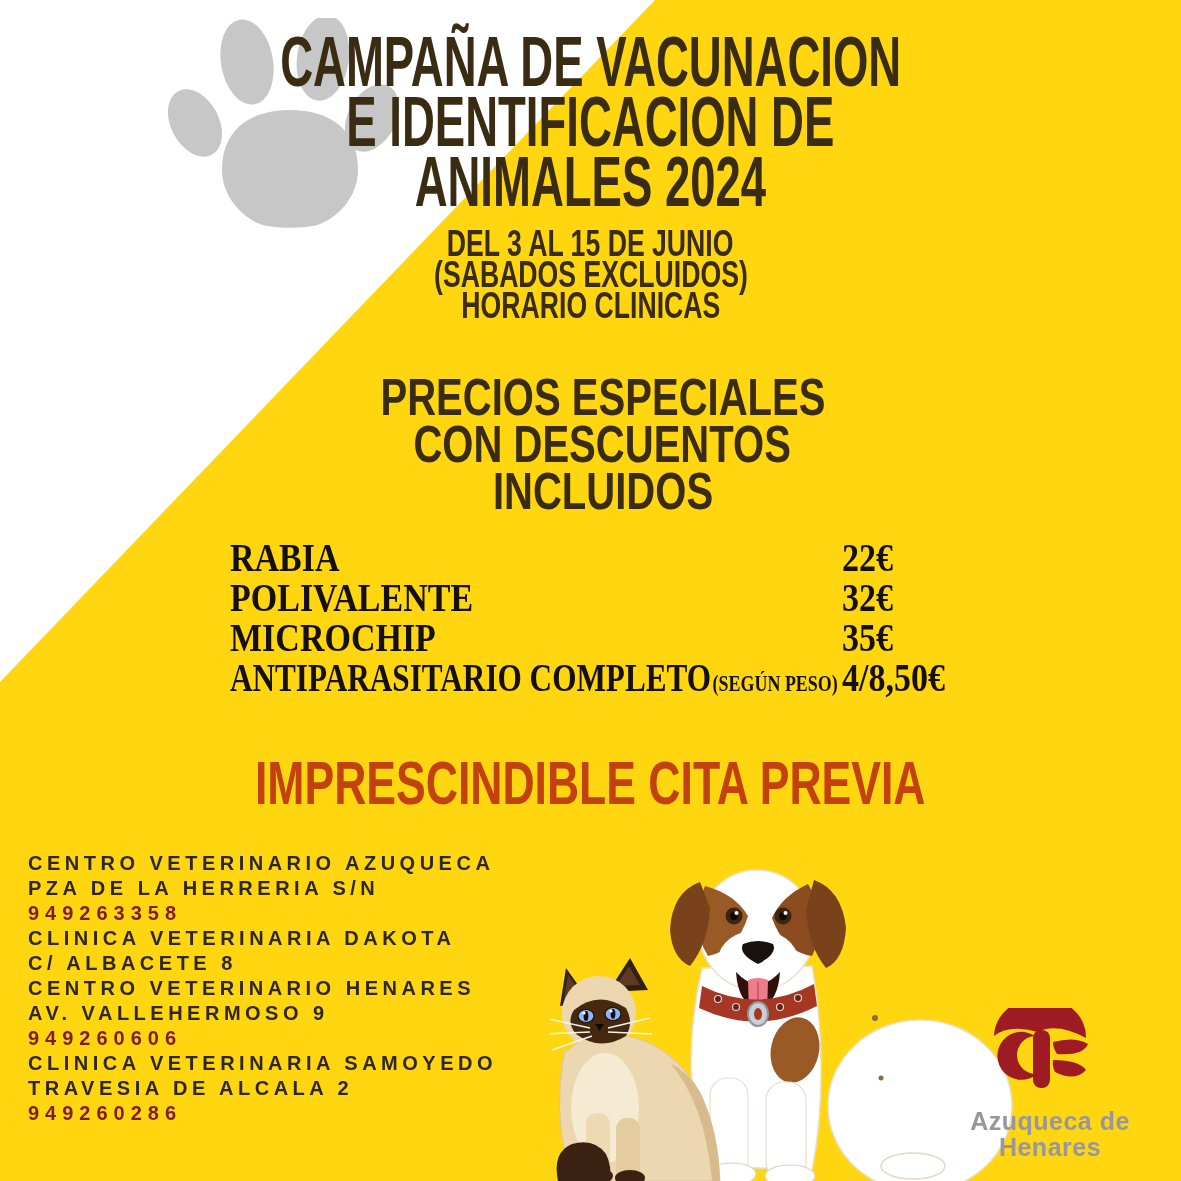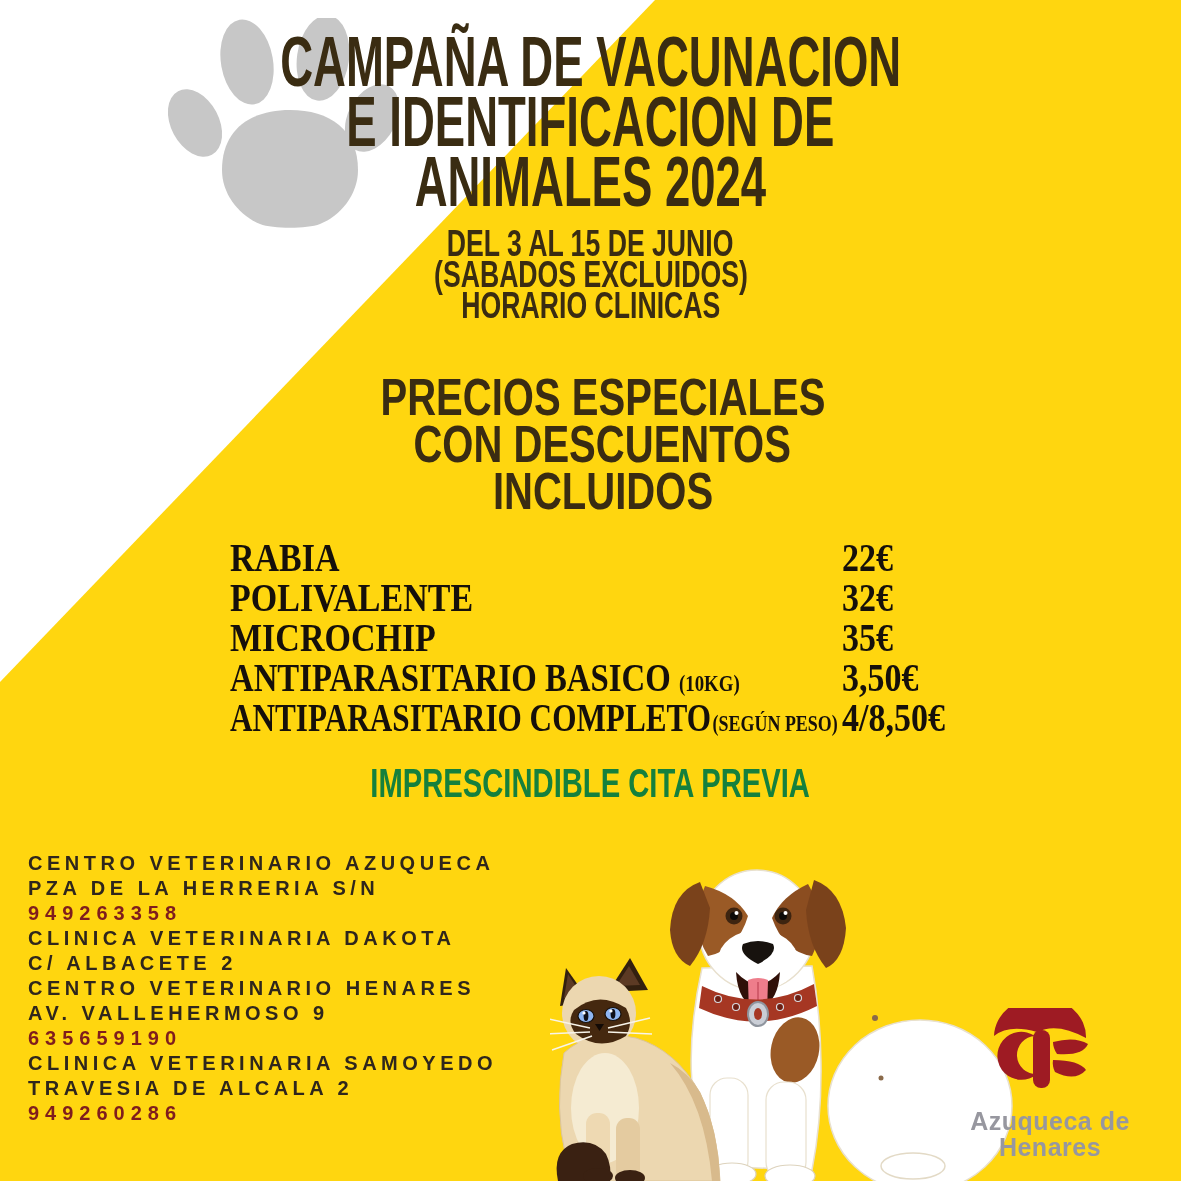--- a/index.html
+++ b/index.html
@@ -24,21 +24,21 @@
   .title{top:32px;color:#3A2C12;font-weight:bold;font-size:70px;line-height:60px;letter-spacing:0;}
   .schedule{top:228px;color:#3A2C12;font-weight:bold;font-size:37px;line-height:31px;}
   .pricing-heading{top:374px;color:#3A2C12;font-weight:bold;font-size:52px;line-height:47px;transform:translateX(12px);}
 
   .price-table{position:absolute;left:230px;top:538px;width:760px;color:#16100A;font-weight:bold;font-size:40px;font-family:Liberation Serif, serif;}
   .p-row{position:relative;height:40px;line-height:40px;}
   .p-note{font-size:23px;margin-left:10px;font-weight:bold;}
   .p-note.tight{margin-left:2px;}
   .p-val{position:absolute;left:612px;top:0;}
 
-  .notice{top:758px;color:#15803d;font-weight:bold;font-size:40px;line-height:50px;}
+  .notice{top:758px;color:#c2410c;font-weight:bold;font-size:61px;line-height:50px;}
 
   .clinics{position:absolute;left:28px;top:851px;width:570px;text-align:left;
     font-weight:bold;font-size:20px;line-height:25px;letter-spacing:4.5px;color:#2F261C;}
   .clinics .phone{color:#7f1d1d;letter-spacing:6px;}
 
   .paw{position:absolute;left:150px;top:18px;width:250px;height:212px;}
   .pets{position:absolute;left:550px;top:868px;width:470px;height:313px;}
   .logo-mark{position:absolute;left:991px;top:1008px;width:104px;height:92px;}
   .logo-text{position:absolute;left:920px;top:1108px;width:260px;text-align:center;
     color:#97979F;font-weight:bold;font-size:25px;line-height:26px;letter-spacing:.5px;}
@@ -85,42 +85,38 @@
     </div>
     <div class="p-row">
       <span class="cnd cnd-l" style="--sx:.85">POLIVALENTE</span>
       <span class="p-val"><span class="cnd cnd-l" style="--sx:.85">32€</span></span>
     </div>
     <div class="p-row">
       <span class="cnd cnd-l" style="--sx:.85">MICROCHIP</span>
       <span class="p-val"><span class="cnd cnd-l" style="--sx:.85">35€</span></span>
     </div>
     <div class="p-row">
-      <span class="cnd cnd-l" style="--sx:.82"><span>ANTIPARASITARIO BASICO</span><span class="p-note">(10KG)</span></span>
-      <span class="p-val"><span class="cnd cnd-l" style="--sx:.85">3,50€</span></span>
-    </div>
-    <div class="p-row">
       <span class="cnd cnd-l" style="--sx:.78"><span>ANTIPARASITARIO COMPLETO</span><span class="p-note tight">(SEGÚN PESO)</span></span>
       <span class="p-val"><span class="cnd cnd-l" style="--sx:.85">4/8,50€</span></span>
     </div>
   </div>
 
   <div class="center-block notice">
     <span class="cnd" style="--sx:.73">IMPRESCINDIBLE CITA PREVIA</span>
   </div>
 
   <div class="clinics">
     <div class="line">CENTRO VETERINARIO AZUQUECA</div>
     <div class="line">PZA DE LA HERRERIA S/N</div>
     <div class="line phone">949263358</div>
     <div class="line">CLINICA VETERINARIA DAKOTA</div>
-    <div class="line">C/ ALBACETE 2</div>
+    <div class="line">C/ ALBACETE 8</div>
     <div class="line">CENTRO VETERINARIO HENARES</div>
     <div class="line">AV. VALLEHERMOSO 9</div>
-    <div class="line phone">635659190</div>
+    <div class="line phone">949260606</div>
     <div class="line">CLINICA VETERINARIA SAMOYEDO</div>
     <div class="line">TRAVESIA DE ALCALA 2</div>
     <div class="line phone">949260286</div>
   </div>
 
   <svg class="pets" viewBox="0 0 470 313" aria-hidden="true">
 
     <g>
       <ellipse cx="370" cy="238" rx="92" ry="86" fill="#FFFFFF" stroke="#E8E0CE" stroke-width="1.5"></ellipse>
       <ellipse cx="363" cy="298" rx="32" ry="13" fill="#FFFFFF" stroke="#E3DAC6" stroke-width="1.5"></ellipse>

